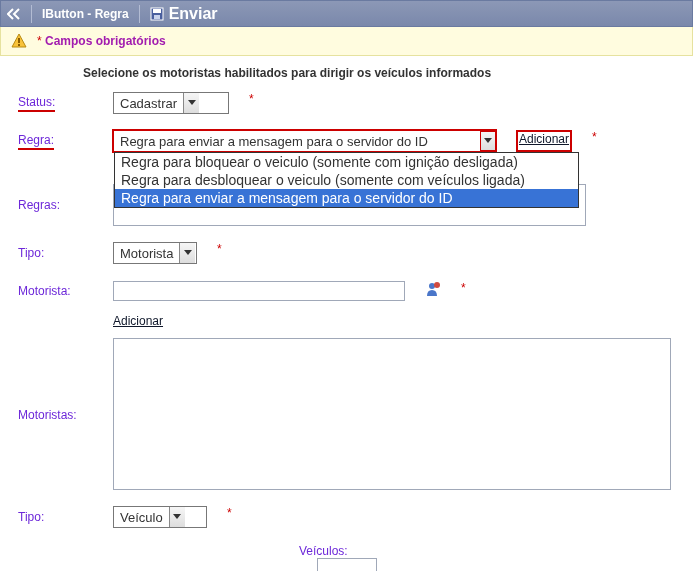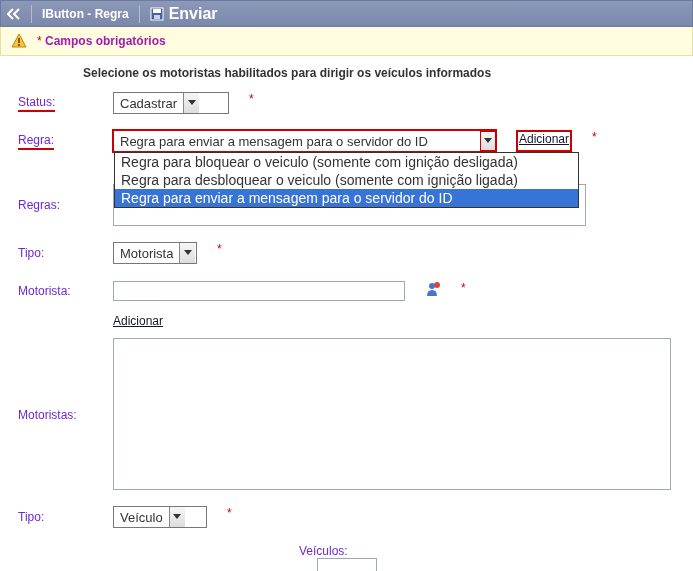--- a/index.html
+++ b/index.html
@@ -243,21 +243,21 @@
     <div class="fld" style="position:relative;">
       <div class="select-box highlight" style="width:383px">
         <span class="sel-text" style="flex:1">Regra para enviar a mensagem para o servidor do ID</span>
         <span class="sel-arrow">
           <svg width="8" height="6">
               <path d="M0 0 L8 0 L4 5 Z" fill="#333"></path>
             </svg>
         </span>
         <div class="dropdown-list" style="width:465px">
           <div class="opt">Regra para bloquear o veiculo (somente com ignição desligada)</div>
-          <div class="opt">Regra para desbloquear o veiculo (somente com ignição ligada)</div>
+          <div class="opt">Regra para desbloquear o veiculo (somente com veículos ligada)</div>
           <div class="opt sel">Regra para enviar a mensagem para o servidor do ID</div>
         </div>
       </div>
       <span class="link boxed">Adicionar</span>
       <span class="req">*</span>
     </div>
   </div>
 
   <div class="form-row top-align" style="margin-top:32px;">
     <div class="lbl" style="padding-top:14px">Regras:</div>

